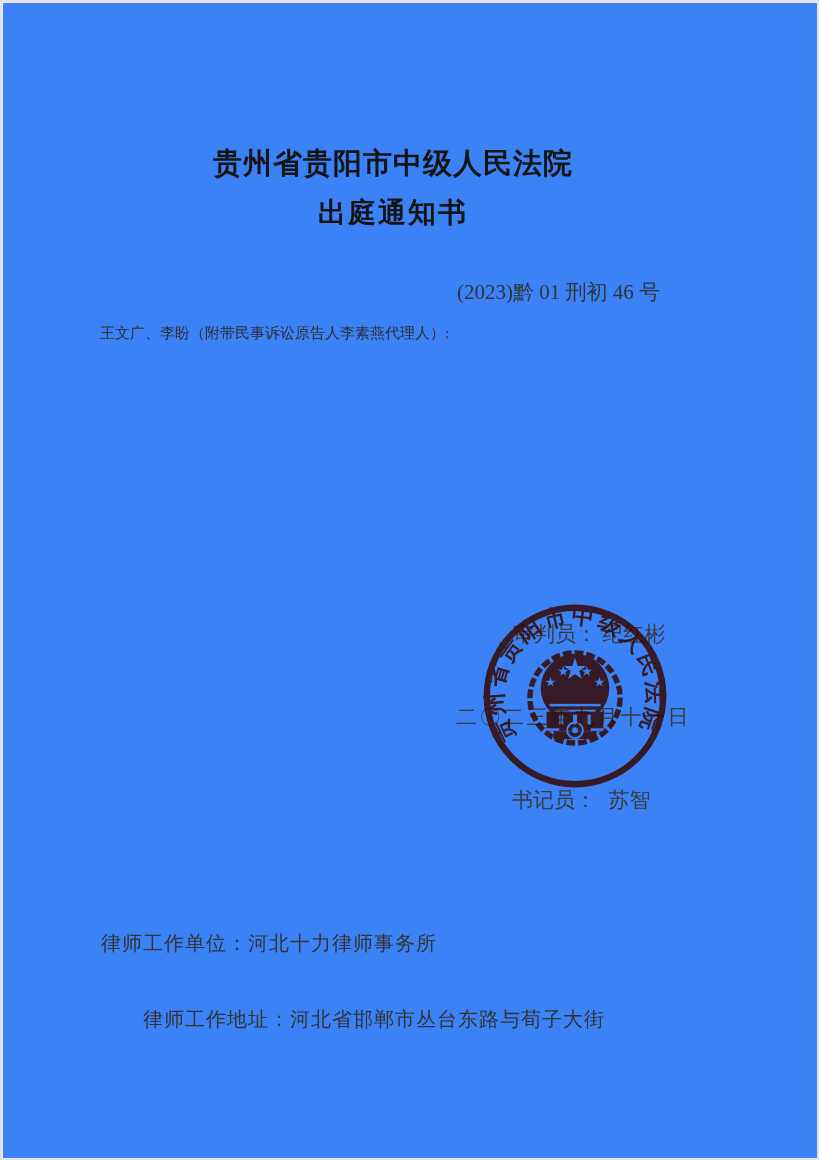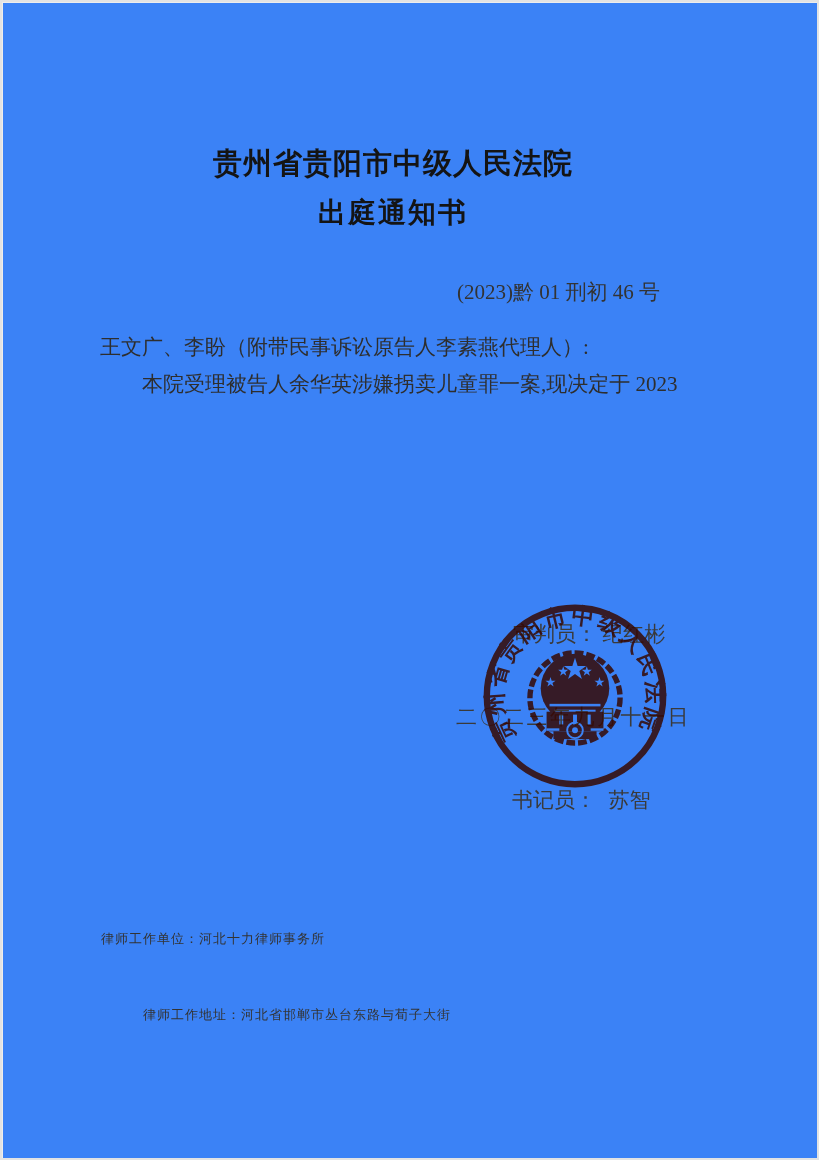--- a/index.html
+++ b/index.html
@@ -20,54 +20,53 @@
     font-size:29px;font-weight:700;letter-spacing:1px;line-height:42px;
   }
   .title-line2{
     font-size:28px;font-weight:700;letter-spacing:2px;line-height:46px;margin-top:6px;
   }
   .case-number{
     position:absolute;top:264px;left:0;width:660px;
     text-align:right;font-size:21px;color:#333;margin-top:14px;
   }
   .content{
-    position:absolute;top:329px;left:100px;width:622px;
-    font-size:21px;line-height:36.6px;color:#2e2e2e;
+    position:absolute;top:315px;left:100px;width:622px;
+    font-size:15px;line-height:36.6px;color:#2e2e2e;
   }
   .indent{text-indent:2em;}
   .content div{white-space:nowrap;}
   .sig-line{position:absolute;font-size:21px;color:#3a3a3a;white-space:nowrap;}
   .sig-judge{left:513px;top:620px;}
   .sig-date{left:456px;top:703px;letter-spacing:2.5px;}
   .sig-clerk{left:512px;top:786px;font-family:Liberation Mono, monospace;}
   .seal{
     position:absolute;left:477px;top:598px;width:196px;height:196px;
     mix-blend-mode:multiply;opacity:.95;
   }
   .footer-line{
-    position:absolute;left:101px;font-size:13px;letter-spacing:1px;color:#333;white-space:nowrap;
+    position:absolute;left:101px;font-size:20px;letter-spacing:1px;color:#333;white-space:nowrap;
   }
   .footer-unit{top:930px;}
   .footer-address{top:1006px;margin-left:42px;}
 </style>
 </head>
 <body>
 
 <div class="page">
 
   <div class="title-block">
     <div class="title-line1">贵州省贵阳市中级人民法院</div>
     <div class="title-line2">出庭通知书</div>
   </div>
 
   <div class="case-number">(2023)黔 01 刑初 46 号</div>
 
   <div class="content">
     <div>王文广、李盼（附带民事诉讼原告人李素燕代理人）:</div>
-    <div class="indent">本院受理被告人余华英涉嫌拐卖儿童罪一案,现决定于 2023</div>
   </div>
 
   <div class="sig-line sig-judge">审判员： 纪红彬</div>
   <div class="sig-line sig-date">二〇二三年九月十一日</div>
   <div class="sig-line sig-clerk">书记员： 苏智</div>
 
   <svg class="seal" viewBox="0 0 200 200">
 
     <circle cx="100" cy="100" r="90" fill="none" stroke-width="6.5" stroke="#e92a1c"></circle>
 

